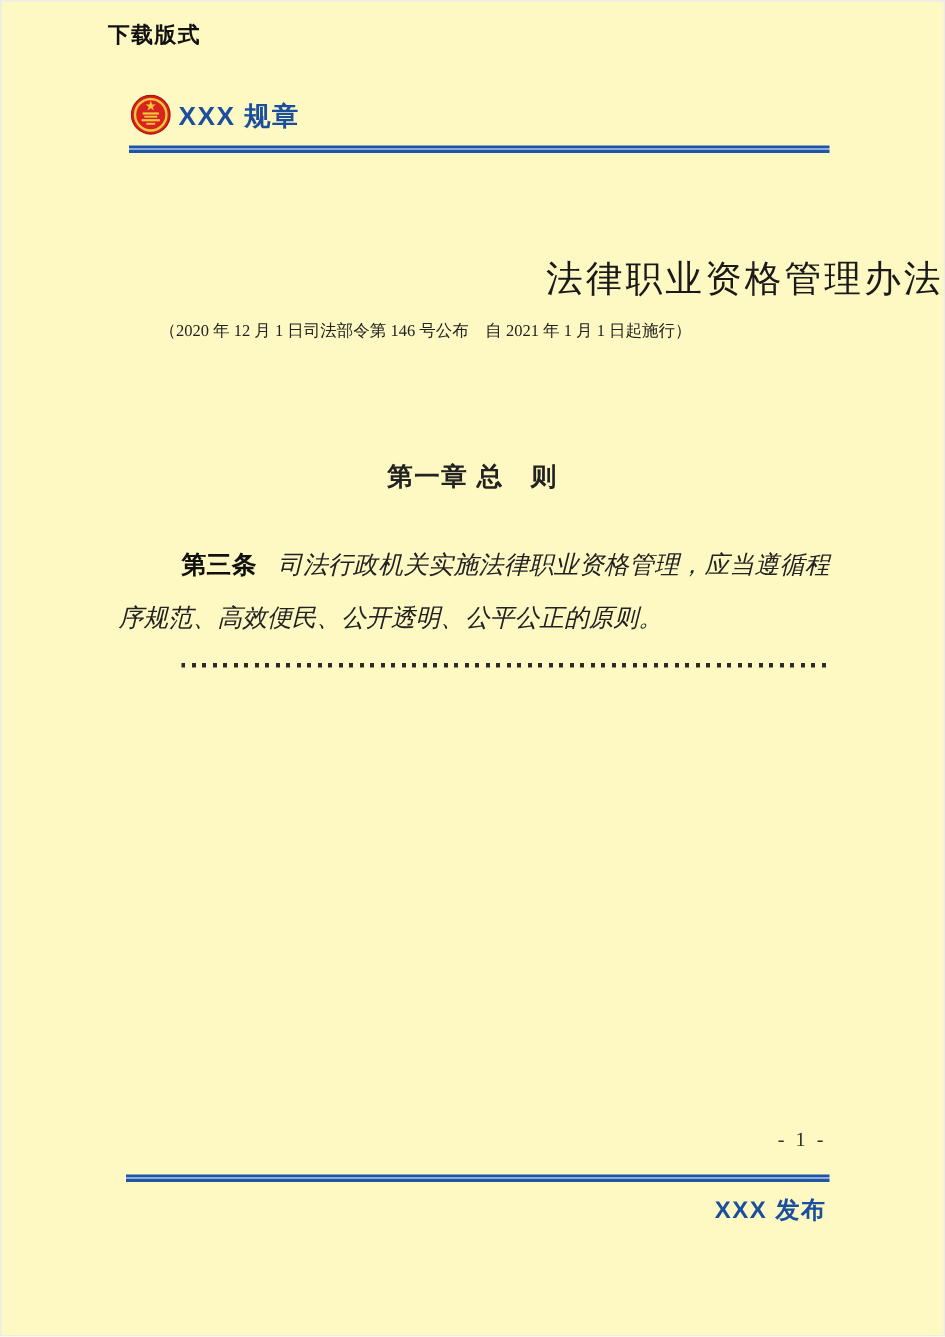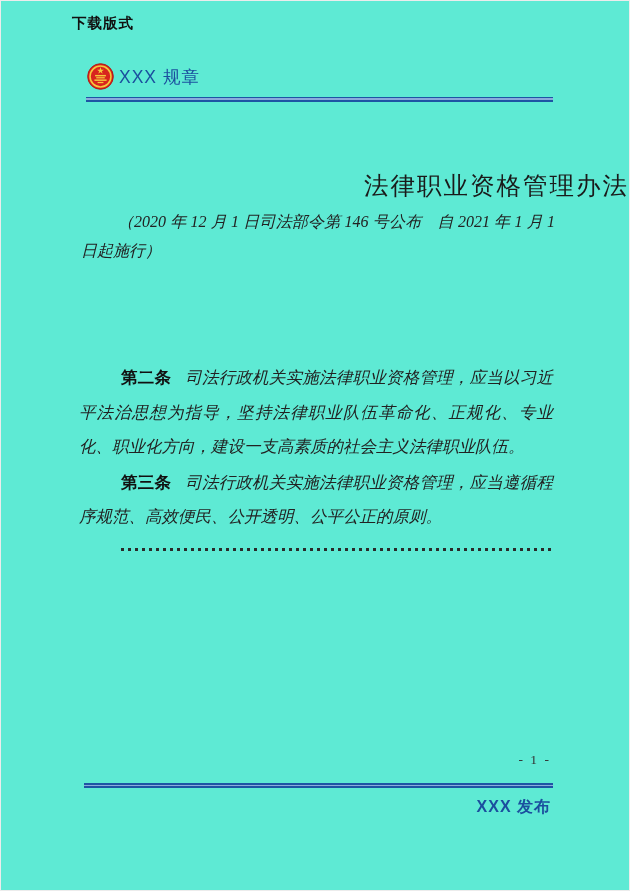--- a/index.html
+++ b/index.html
@@ -1,54 +1,54 @@
 <!DOCTYPE html>
 <html><head>
 <meta charset="utf-8">
 <style>
   html,body{margin:0;padding:0;background:#fff;}
   .page{
     position:relative;
     width:630px;height:891px;
-    background:#5eead4;
+    background:#fef9c3;
     box-sizing:border-box;
     border:1px solid #ececec;
     font-family:"Liberation Serif","DejaVu Serif",serif;
     color:#1c1c1c;
     overflow:hidden;
   }
   .top-note{
     position:absolute;left:71px;top:13px;
     font-size:14.5px;font-weight:bold;letter-spacing:1px;
     color:#111;
   }
   .doc-header{
     position:absolute;left:86px;top:62px;
     display:flex;align-items:center;gap:5px;
   }
   .emblem{width:27px;height:27px;display:inline-block;flex:0 0 auto;}
   .org-label{
     font-family:"Liberation Sans","DejaVu Sans",sans-serif;
-    font-size:17.5px;font-weight:normal;color:#1b4f9e;letter-spacing:1px;
+    font-size:17.5px;font-weight:bold;color:#1b4f9e;letter-spacing:1px;
   }
   .rule{
     position:absolute;height:4.6px;
     background:linear-gradient(to bottom,#1e55a4 0 1.5px,#8aabdb 1.5px 3.1px,#1e55a4 3.1px 100%);
   }
   .rule-top{left:85px;top:96px;width:467px;}
   .rule-bottom{left:83px;top:782px;width:469px;}
   .doc-title{
     position:absolute;left:0;top:168px;width:100%;
     margin:0;text-align:right;
     font-size:24.5px;font-weight:500;letter-spacing:2px;color:#1a1a1a;
   }
   .doc-subtitle{
     position:absolute;left:80px;top:206px;width:474px;
     margin:0;
-    font-size:16px;font-style:italic;line-height:29px;
+    font-size:11px;line-height:29px;
     text-indent:2.3em;text-align:justify;color:#222;
   }
   .chapter{
     position:absolute;left:0;top:305px;width:100%;
     margin:0;text-align:center;
     font-family:"Liberation Sans","DejaVu Sans",sans-serif;
     font-size:17px;font-weight:600;letter-spacing:1px;color:#222;
   }
   .doc-body{
     position:absolute;left:78px;top:359px;width:474px;
@@ -97,23 +97,23 @@
     </span>
     <span class="org-label">XXX 规章</span>
   </div>
 
   <div class="rule rule-top"></div>
 
   <h1 class="doc-title">法律职业资格管理办法</h1>
 
   <p class="doc-subtitle">（2020 年 12 月 1 日司法部令第 146 号公布　自 2021 年 1 月 1 日起施行）</p>
 
+  <h2 class="chapter">第一章 总　则</h2>
 
   <div class="doc-body">
-    <p class="article"><span class="article-label">第二条</span><span>司法行政机关实施法律职业资格管理，应当以习近平法治思想为指导，坚持法律职业队伍革命化、正规化、专业化、职业化方向，建设一支高素质的社会主义法律职业队伍。</span></p>
     <p class="article"><span class="article-label">第三条</span><span>司法行政机关实施法律职业资格管理，应当遵循程序规范、高效便民、公开透明、公平公正的原则。</span></p>
     <div class="dotted-divider"></div>
   </div>
 
   <div class="page-number">- 1 -</div>
 
   <div class="rule rule-bottom"></div>
 
   <div class="publisher">XXX 发布</div>
 

